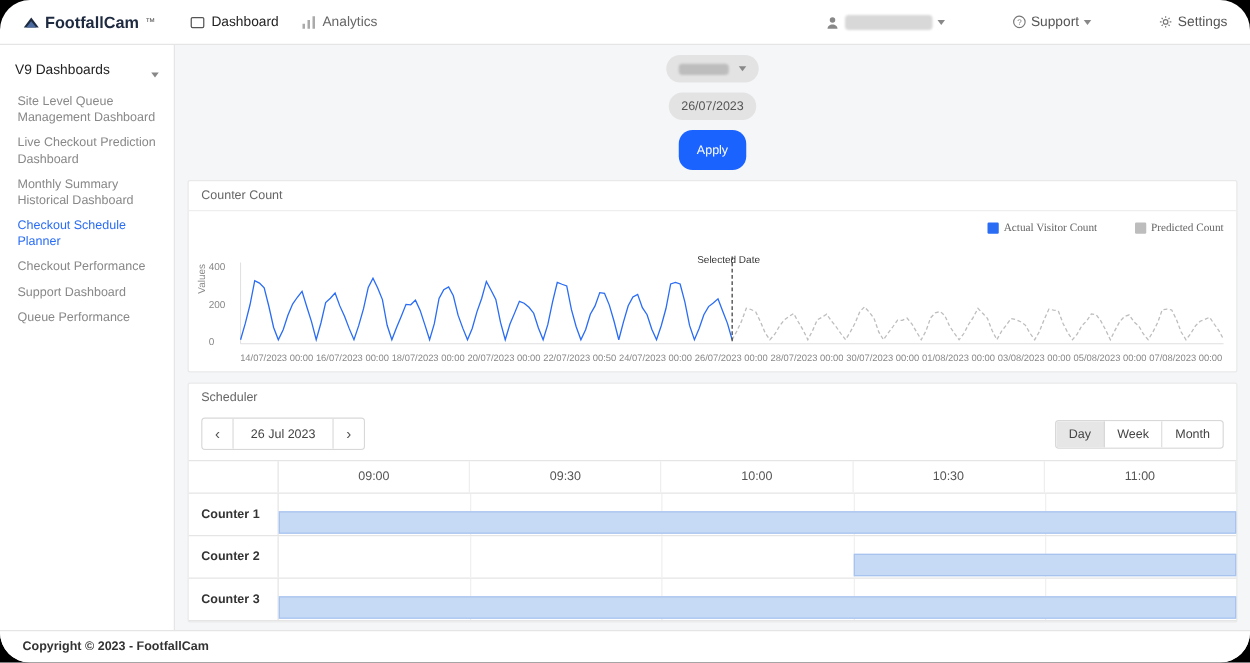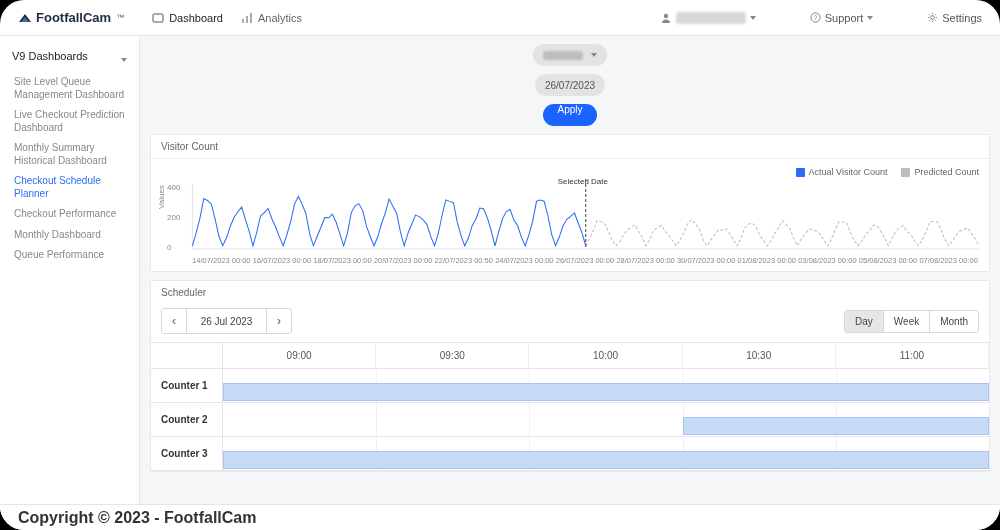--- a/index.html
+++ b/index.html
@@ -97,25 +97,26 @@
     align-items: center;
     padding: 0 10px;
     font-size: 10px;
     color: #555;
     cursor: pointer;
   }
   .pill .blur { width: 40px; height: 9px; background: #bdbdbd; border-radius: 3px; filter: blur(1px);}
   .apply-btn {
     background: #1a63ff;
     color: #fff;
-    height: 22px;
+    height: 32px;
     border-radius: 11px;
     padding: 0 14px;
     font-size: 10px;
     display: flex;
+    align-items: center;
     border: none;
     cursor: pointer;
   }
   .panel {
     background: #fff;
     border: 1px solid #e9e9e9;
     border-radius: 2px;
     margin-bottom: 8px;
   }
   .panel-title {
@@ -123,25 +124,26 @@
     color: #666;
     padding: 6px 10px;
     border-bottom: 1px solid #eee;
   }
   .chart-wrap {
     padding: 8px 10px 2px 10px;
     position: relative;
   }
   .legend {
     display: flex;
-    gap: 14px;
+    gap: 30px;
     justify-content: flex-end;
     font-size: 9px;
     color: #666;
-    margin-bottom: 2px;
+    margin-bottom: 18px;
+    font-family: Liberation Serif, serif;
   }
   .legend .swatch { width: 9px; height: 9px; display: inline-block; margin-right: 4px; vertical-align: middle; border-radius: 1px;}
   .swatch.blue { background: #2a6df4; }
   .swatch.grey { background: #bdbdbd; }
   .chart-area {
     position: relative;
     height: 90px;
     width: 100%;
   }
   .chart-svg { width: 100%; height: 75px; display:block;}
@@ -254,21 +256,21 @@
     background: #c6d9f5;
     border: 1px solid #a8c4ee;
   }
   .footer {
     height: 26px;
     background: #fff;
     border-top: 1px solid #e5e5e5;
     display: flex;
     align-items: center;
     padding: 0 18px;
-    font-size: 16px;
+    font-size: 10px;
     color: #333;
   }
   .footer strong { font-weight: 700; }
   .caret { width: 0; height: 0; border-left: 3px solid transparent; border-right: 3px solid transparent; border-top: 4px solid #888; display:inline-block;}
   .chev { font-size: 12px; color: #555; }
 </style>
 </head>
 <body>
 
 <div class="device-frame">
@@ -333,42 +335,42 @@
       <div class="side-expander">
         <span>V9 Dashboards</span>
         <span class="caret"></span>
       </div>
       <div class="side-list" id="side-list">
           <div class="sitem">Site Level Queue Management Dashboard</div>
           <div class="sitem">Live Checkout Prediction Dashboard</div>
           <div class="sitem">Monthly Summary Historical Dashboard</div>
           <div class="sitem active">Checkout Schedule Planner</div>
           <div class="sitem">Checkout Performance</div>
-          <div class="sitem">Monthly Dashboard</div>
+          <div class="sitem">Support Dashboard</div>
           <div class="sitem">Queue Performance</div>
         </div>
     </div>
 
     <div class="main">
 
       <div class="filter-row">
         <div class="pill">
           <span class="blur"></span>
           <span class="caret" style="margin-left:8px"></span>
         </div>
         <div class="pill">
           <span>26/07/2023</span>
         </div>
         <button class="apply-btn">
           <span>Apply</span>
         </button>
       </div>
 
       <div class="panel">
-        <div class="panel-title">Visitor Count</div>
+        <div class="panel-title">Counter Count</div>
         <div class="chart-wrap">
           <div class="legend">
             <span><span class="swatch blue"></span><span>Actual Visitor Count</span></span>
             <span><span class="swatch grey"></span><span>Predicted Count</span></span>
           </div>
           <div class="chart-area">
             <span class="yaxis-label">Values</span>
             <span class="ytick t400">400</span>
             <span class="ytick t200">200</span>
             <span class="ytick t0">0</span>

